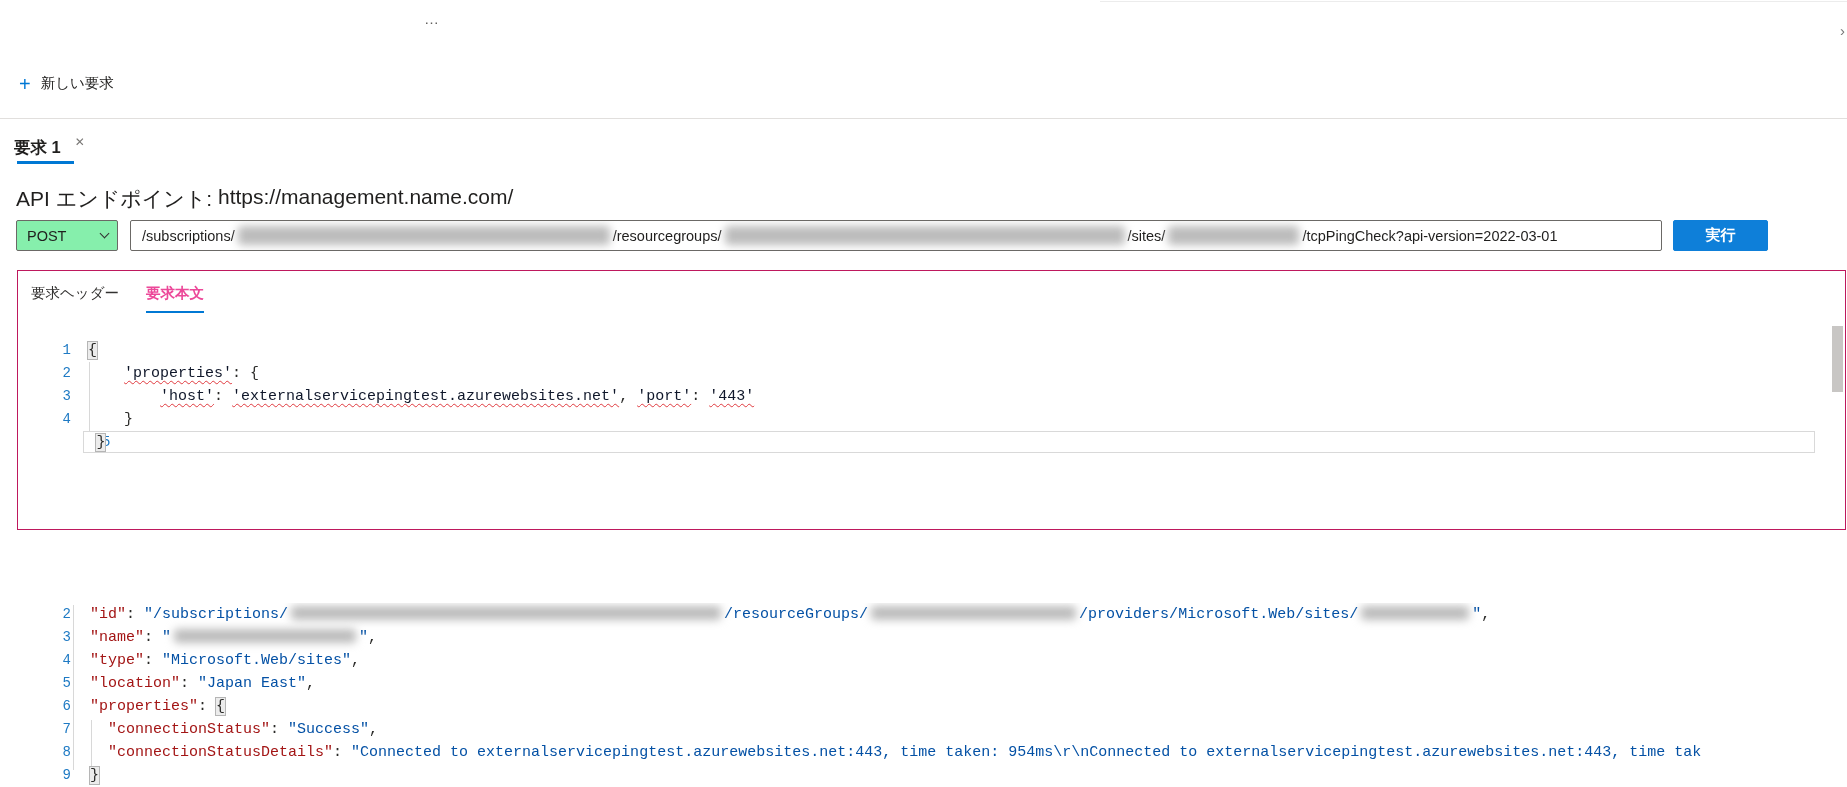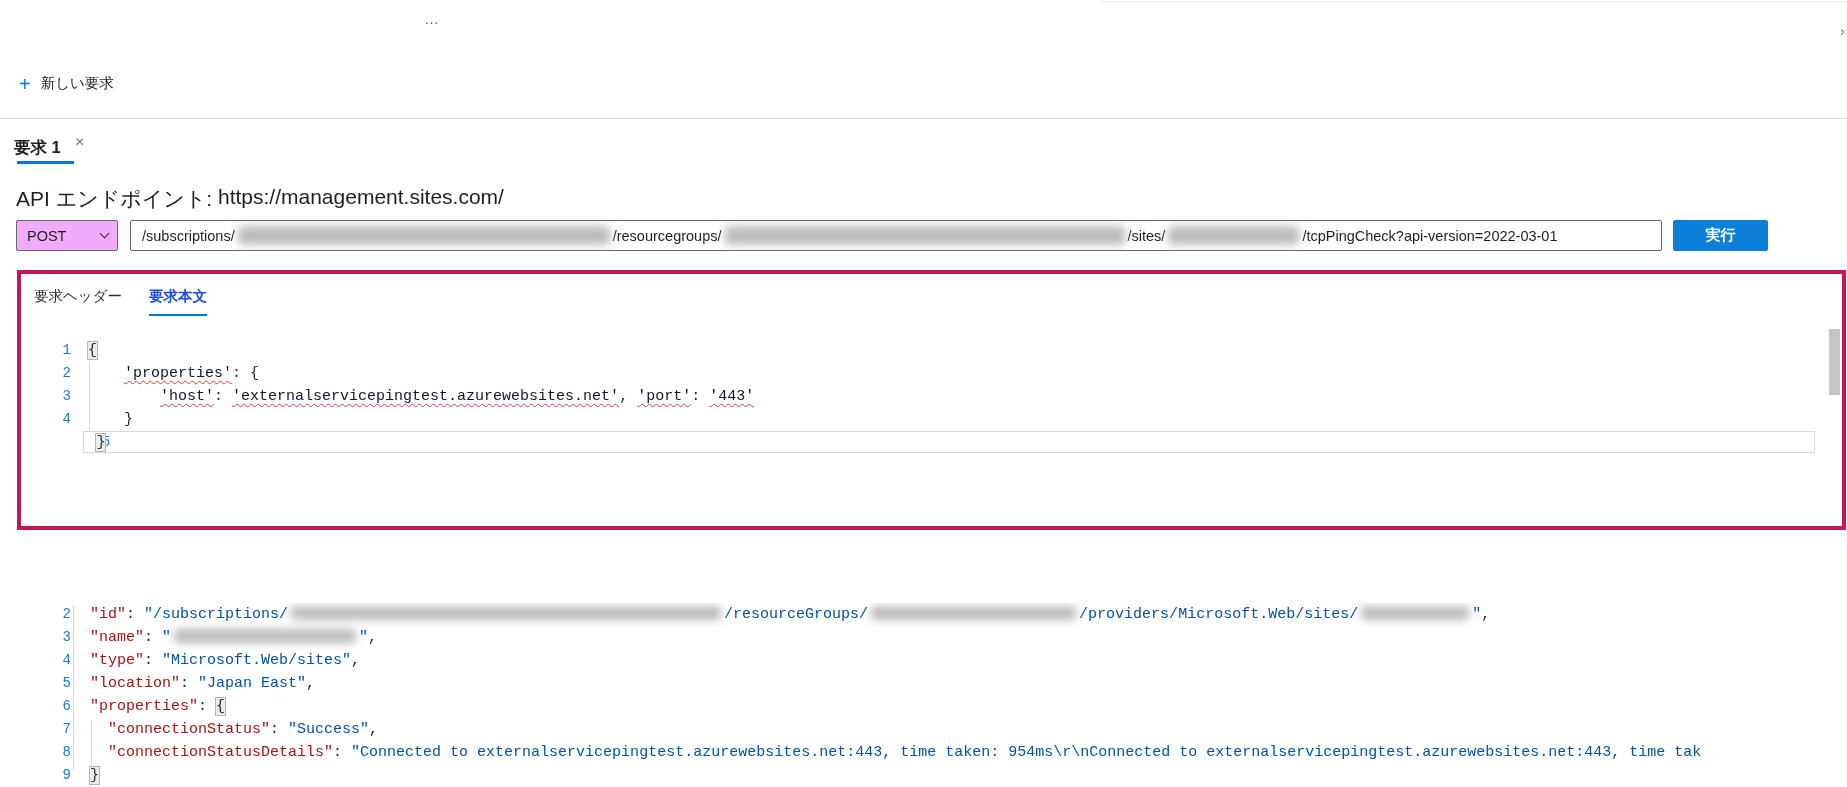--- a/index.html
+++ b/index.html
@@ -17,32 +17,32 @@
 
   .divider { position:absolute; top:118px; left:0; right:0; border-top:1px solid #e1dfdd; }
 
   .req-tab { position:absolute; left:14px; top:137px; display:flex; align-items:flex-start; gap:14px; cursor:pointer; }
   .req-tab-label { font-size:16.5px; font-weight:700; }
   .tab-close { color:#797775; font-size:12px; margin-top:-2px; cursor:pointer; }
   .req-tab-underline { position:absolute; left:17px; top:161px; width:57px; height:3px; background:#0078d4; }
 
   .endpoint-line { position:absolute; left:16px; top:185px; font-size:21px; display:flex; gap:6px; }
 
-  .method-select { position:absolute; left:16px; top:220px; width:102px; height:31px; border:1px solid #6b6966; border-radius:2px; display:flex; align-items:center; justify-content:space-between; padding:0 9px 0 10px; font-size:14.5px; cursor:pointer; background:#f0abfc; }
+  .method-select { position:absolute; left:16px; top:220px; width:102px; height:31px; border:1px solid #6b6966; border-radius:2px; display:flex; align-items:center; justify-content:space-between; padding:0 9px 0 10px; font-size:14.5px; cursor:pointer; background:#86efac; }
   .caret { width:7px; height:7px; border-right:1.6px solid #323130; border-bottom:1.6px solid #323130; transform:rotate(45deg); margin-top:-4px; }
   .url-input { position:absolute; left:130px; top:220px; width:1532px; height:31px; border:1px solid #6b6966; border-radius:2px; background:#fff; display:flex; align-items:center; padding:0 11px; font-size:14.5px; white-space:pre; overflow:hidden; }
   .execute-btn { position:absolute; left:1673px; top:220px; width:95px; height:31px; background:#0e7fd9; border:1px solid #0e7fd9; border-radius:2px; color:#fff; font-size:15px; font-weight:600; display:flex; align-items:center; justify-content:center; cursor:pointer; }
 
-  .panel { position:absolute; left:17px; width:1829px; background:#fff; border:4px solid #be185d; }
+  .panel { position:absolute; left:17px; width:1829px; background:#fff; border:1px solid #be185d; }
   #request-panel  { top:270px; height:260px; }
   #response-panel { top:537px; height:250px; border-bottom:none; }
 
   .ptabs { position:absolute; top:13px; left:13px; display:flex; gap:27px; font-size:14.5px; color:#323130; }
   .ptab { padding-bottom:8px; border-bottom:2.5px solid transparent; cursor:pointer; }
-  .ptab.active { font-weight:700; color:#1d4ed8; border-bottom-color:#0078d4; }
+  .ptab.active { font-weight:700; color:#ec4899; border-bottom-color:#0078d4; }
 
   .status-row { position:absolute; right:46px; top:14px; display:flex; align-items:center; gap:7px; font-size:14.5px; font-weight:600; color:#201f1e; }
   .check-circle { width:17px; height:17px; border-radius:50%; background:#57a300; color:#fff; font-size:11px; font-weight:700; display:flex; align-items:center; justify-content:center; }
   .status-row span { white-space:pre; }
 
   .code-editor { position:absolute; overflow:hidden; font-family:"Liberation Mono","DejaVu Sans Mono",monospace; font-size:15px; }
   #req-editor { left:17px; top:339px; width:1814px; height:190px; }
   #res-editor { left:17px; top:603px; width:1814px; height:184px; }
   .cl { position:relative; height:23px; line-height:23px; white-space:pre; color:#2a2a28; }
   #req-editor .cl { padding-left:71px; }
@@ -85,21 +85,21 @@
   <div class="divider"></div>
 
   <div class="req-tab">
     <span class="req-tab-label">要求 1</span>
     <span class="tab-close">✕</span>
   </div>
   <div class="req-tab-underline"></div>
 
   <div class="endpoint-line">
     <span>API エンドポイント:</span>
-    <span>https://management.sites.com/</span>
+    <span>https://management.name.com/</span>
   </div>
 
   <div class="method-select">
     <span>POST</span>
     <span class="caret"></span>
   </div>
 
   <div class="url-input"><span class="tk-text">/subscriptions/</span><span class="redact" style="width: 372px;"></span><span class="tk-text">/resourcegroups/</span><span class="redact" style="width: 400px;"></span><span class="tk-text">/sites/</span><span class="redact" style="width: 131px;"></span><span class="tk-text">/tcpPingCheck?api-version=2022-03-01</span></div>
 
   <button class="execute-btn">実行</button>

